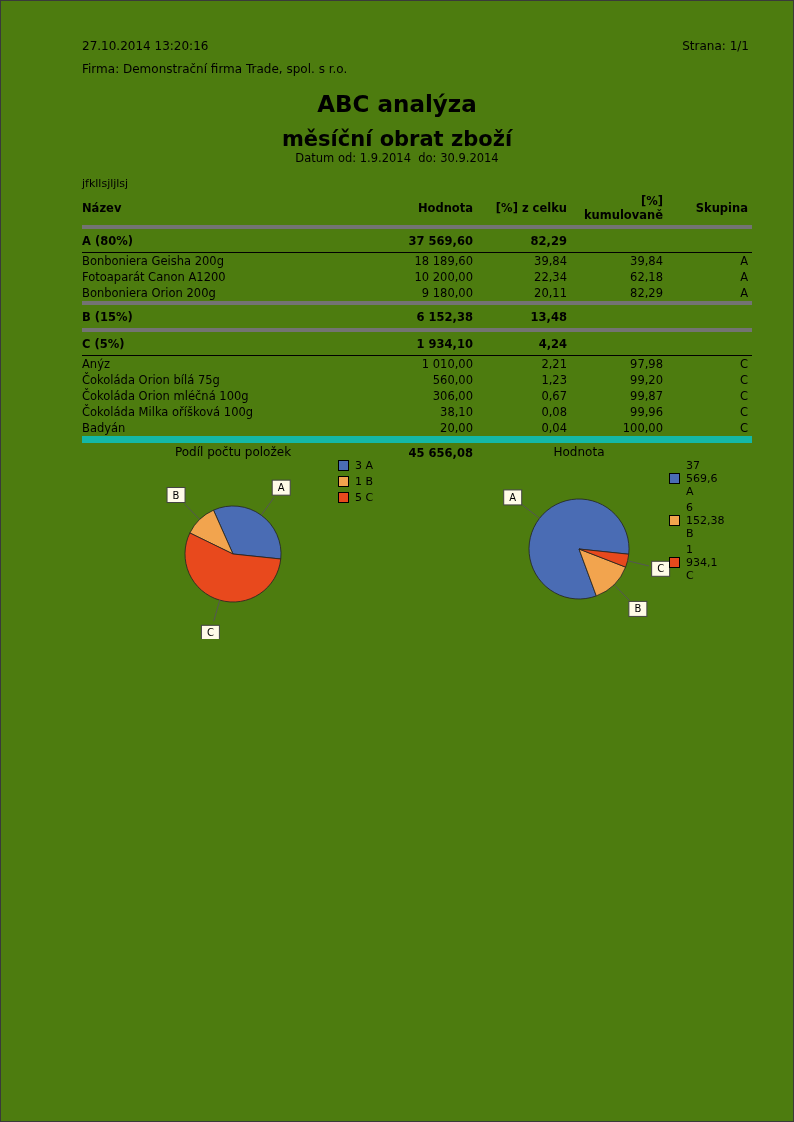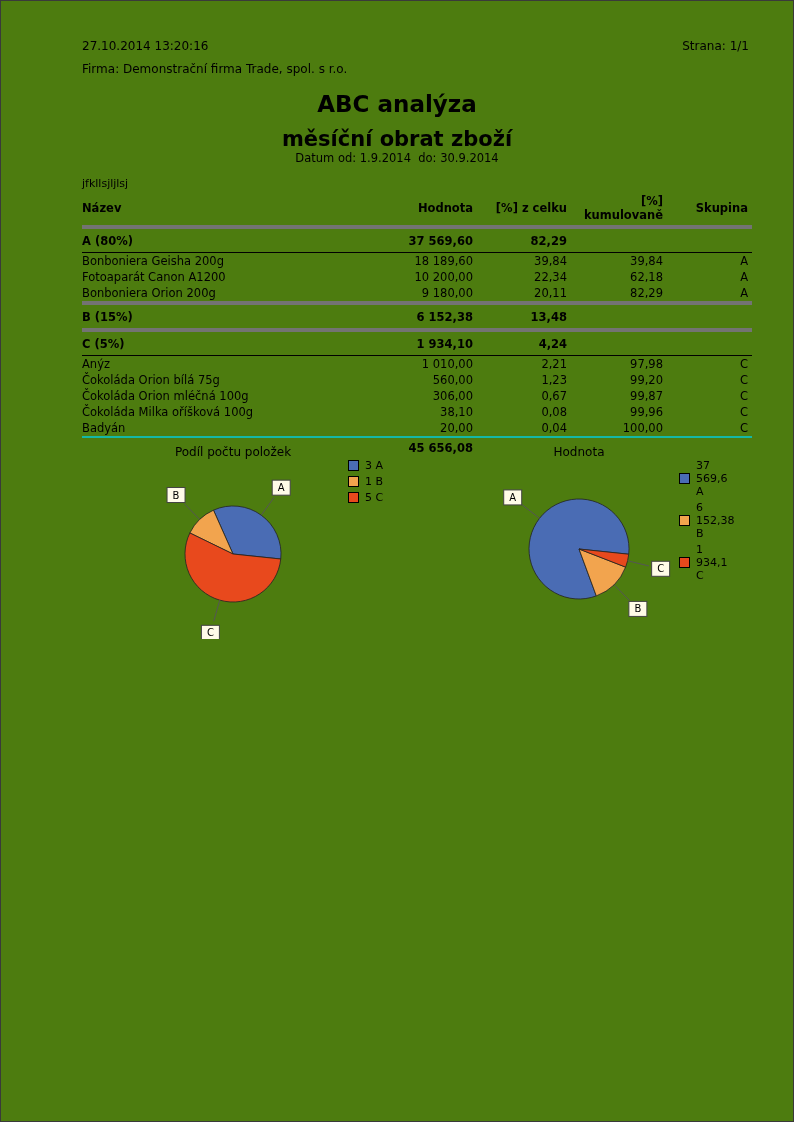--- a/index.html
+++ b/index.html
@@ -48,37 +48,37 @@
   }
   table.abc th.name { text-align: left; padding-left: 0; }
   table.abc td { padding: 1px 4px 1px 0; line-height: 14px; }
   table.abc td.num { text-align: right; }
   table.abc tr.group td {
     font-weight: bold;
     padding-top: 5px; padding-bottom: 4px;
     border-top: 4px solid #737373; border-bottom: 1px solid #000;
   }
   table.abc tfoot td {
-    border-top: 2px solid #14b8a6;
+    border-top: 7px solid #14b8a6;
     font-weight: bold; padding-top: 3px;
   }
   .charts { position: absolute; top: 438px; left: 0; width: 650px; height: 240px; }
   .chart-title {
     position: absolute; width: 200px; top: 6px;
     text-align: center; font-size: 12px;
   }
   .chart-title.t1 { left: 132px; }
   .chart-title.t2 { left: 478px; }
   .pie-svg { position: absolute; top: 28px; }
   #pie-svg-1 { left: 132px; }
   #pie-svg-2 { left: 478px; }
   .legend { position: absolute; top: 20px; font-size: 11px; }
   #legend-1 { left: 337px; }
   #legend-2 { left: 668px; }
-  .legend-item { display: flex; align-items: center; margin-bottom: 3px; margin-left: 10px; }
+  .legend-item { display: flex; align-items: center; margin-bottom: 3px; }
   .legend-swatch {
     display: inline-block; width: 9px; height: 9px;
     border: 1px solid #000; margin-right: 6px; flex: 0 0 auto;
   }
 </style>
 </head>
 <body>
 
 <div class="page">
 

